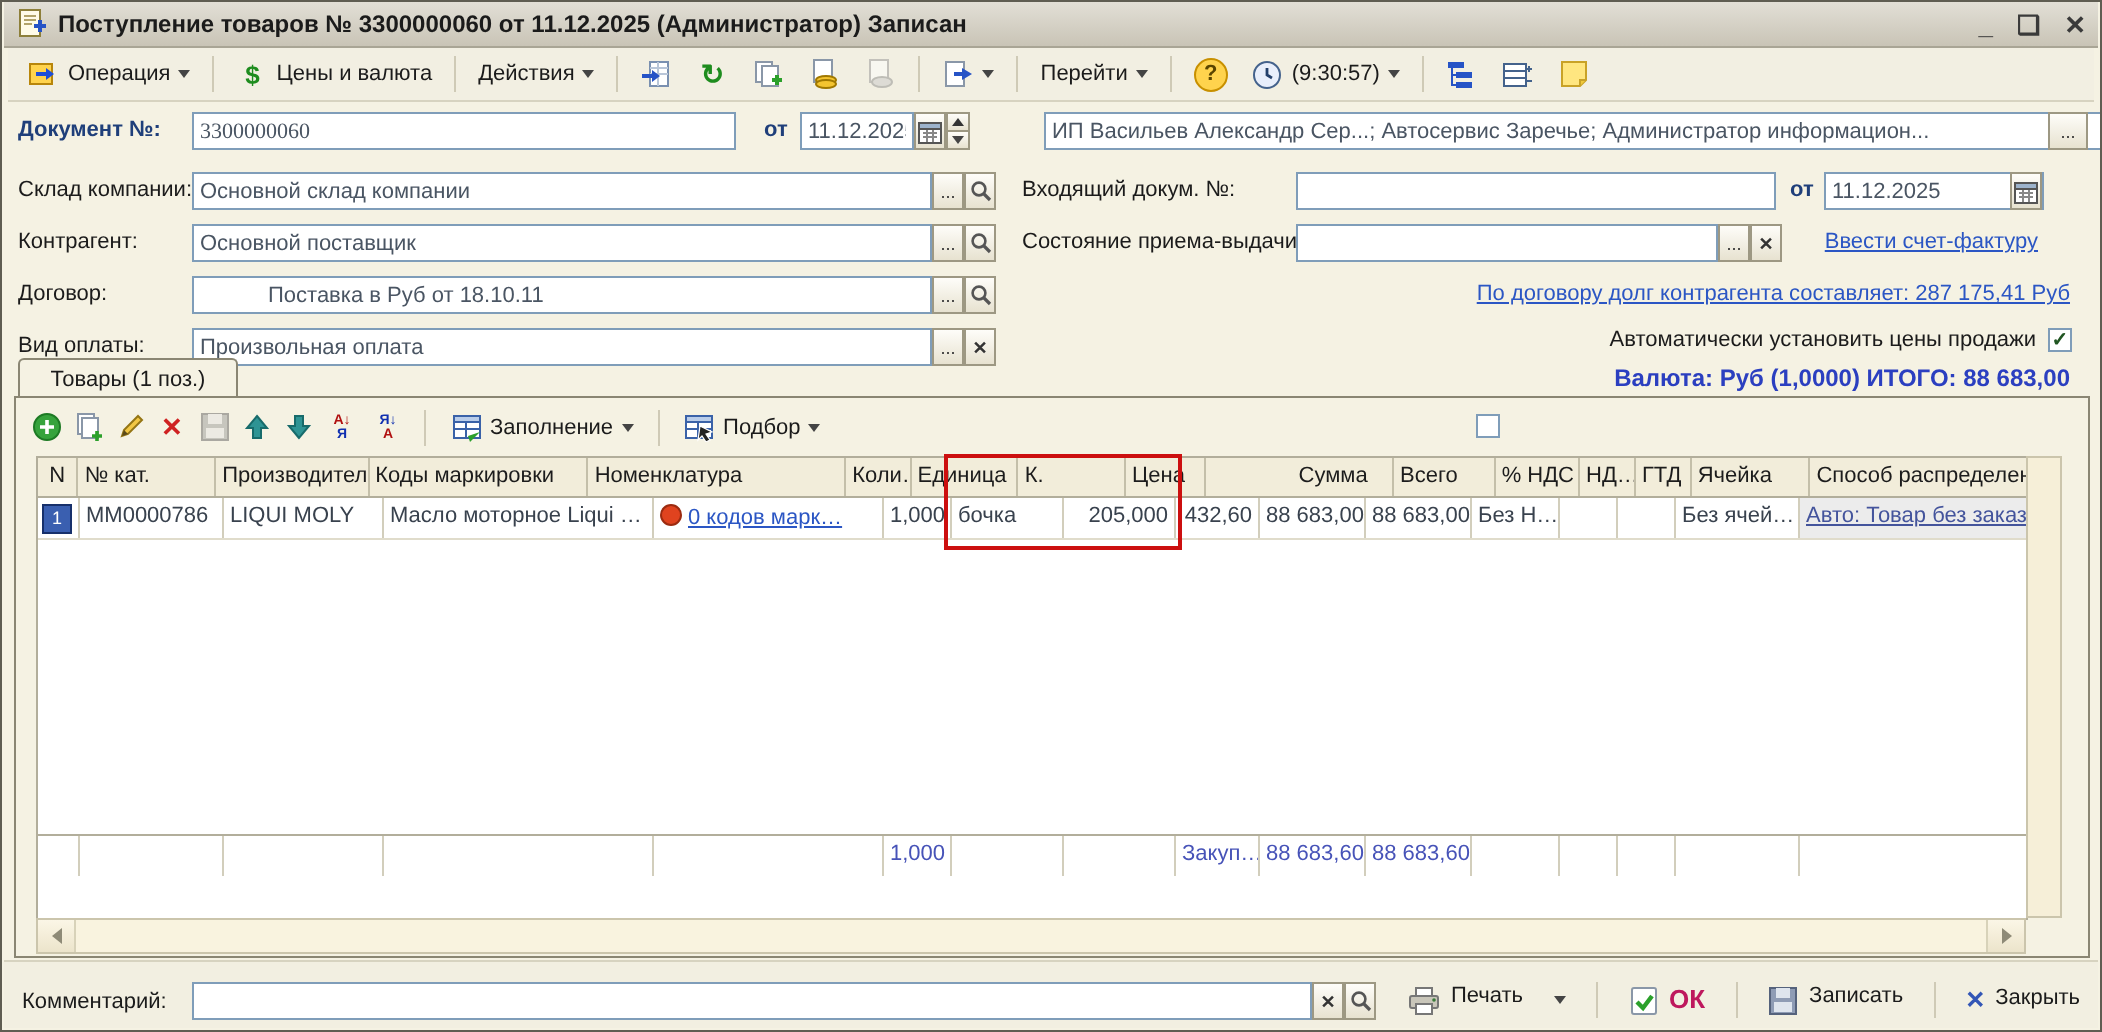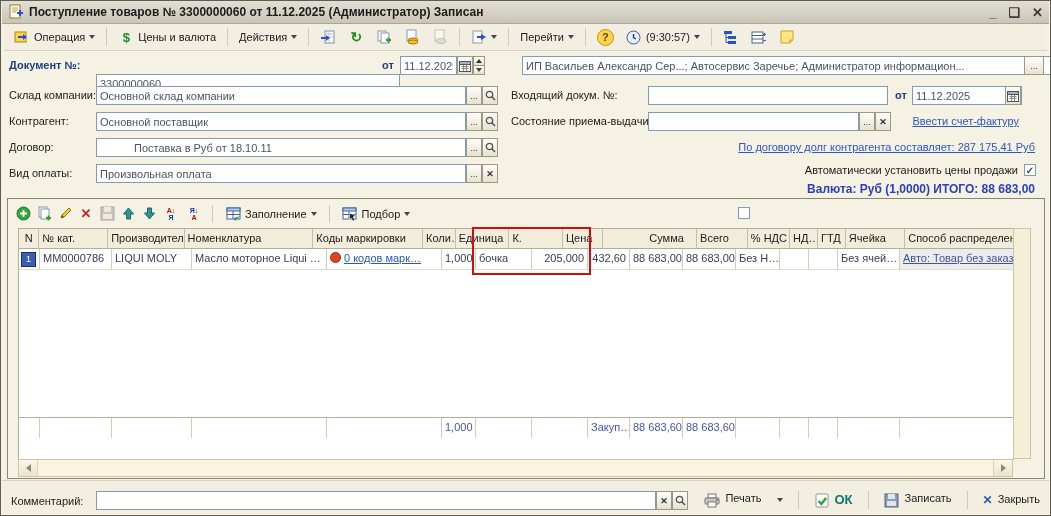--- a/index.html
+++ b/index.html
@@ -62,21 +62,21 @@
   .dot{display:inline-block;width:9px;height:9px;border-radius:50%;background:#e0431f;border:1px solid #9c2b10;margin-right:3px;vertical-align:-1px;}
   
   .vscroll{position:absolute;left:1012px;top:227px;width:18px;height:231px;background:#f6efd8;border:1px solid #cbc5ac;box-sizing:border-box;}
   .hscroll{position:absolute;left:17px;top:458px;width:995px;height:18px;background:#f6efd8;border:1px solid #cbc5ac;box-sizing:border-box;display:flex;align-items:center;}
   .sbtn{width:18px;height:16px;display:flex;align-items:center;justify-content:center;background:linear-gradient(#fbf6e6,#ece4cb);}
   .hthumb{flex:1;height:16px;background:#f9f3df;border-left:1px solid #d8d2b9;border-right:1px solid #d8d2b9;}
   
   .footer{position:absolute;left:1px;right:1px;bottom:1px;height:33px;background:#f2efe1;border-top:1px solid #d7d3c0;}
   .fbar{position:absolute;right:6px;top:489px;display:flex;align-items:center;gap:7px;}
   .fbtn{display:flex;gap:5px;padding:2px 4px;white-space:nowrap;}
-  .okx{font-weight:bold;color:#0f766e;font-size:13px;}
+  .okx{font-weight:bold;color:#be185d;font-size:13px;}
   svg{display:block;}
 </style>
 </head>
 <body>
 
 <div class="win">
 
   <div class="titlebar">
     <span class="ic">
       <svg width="16" height="16">
@@ -211,21 +211,21 @@
       <span class="ic">
         <svg width="14" height="14">
             <path d="M1 1h12v9l-3 3H1z" fill="#ffe680" stroke="#c9a227"></path>
             <path d="M13 10l-3 0 0 3" fill="#f0c93c" stroke="#c9a227"></path>
           </svg>
       </span>
     </div>
   </div>
 
   <span class="lbl navy" style="left:8px;top:58px;">Документ №:</span>
-  <input class="fld" style="left: 95px; top: 73px; width: 304px;" value="3300000060">
+  <input class="fld" style="left: 95px; top: 55px; width: 272px; font-family: Liberation Serif, serif;" value="3300000060">
   <span class="lbl navy" style="left:381px;top:58px;">от</span>
   <input class="fld" style="left: 399px; top: 55px; width: 57px;" value="11.12.2025">
   <span class="sqbtn" style="left:456px;top:55px;">
     <svg width="12" height="12">
         <rect x="0.5" y="1.5" width="11" height="10" fill="#fff" stroke="#555"></rect>
         <rect x="0.5" y="1.5" width="11" height="3" fill="#9db3cc" stroke="#555"></rect>
         <path d="M2.5 6.5h7M2.5 8.5h7M4.5 5v6M7.5 5v6" stroke="#888"></path>
       </svg>
   </span>
   <span class="sqbtn" style="left:472px;top:55px;width:12px;height:10px;">
@@ -290,20 +290,23 @@
   <span class="sqbtn" style="left:874px;top:111px;font-weight:bold;">✕</span>
   <span class="lbl lnk" style="right:31px;top:114px;">Ввести счет-фактуру</span>
 
   <span class="lbl lnk" style="right:15px;top:140px;">По договору долг контрагента составляет: 287 175,41 Руб</span>
 
   <span class="lbl" style="right:32px;top:163px;">Автоматически установить цены продажи</span>
   <span class="chk" style="position:absolute;right:14px;top:163px;">✓</span>
 
   <span class="lbl" style="right:15px;top:181px;font-weight:bold;font-size:12px;color:#2b3fc0;">Валюта: Руб (1,0000) ИТОГО: 88 683,00</span>
 
+  <div class="tab">
+    <span>Товары (1 поз.)</span>
+  </div>
   <div class="panel"></div>
 
   <div class="gridtb">
     <span class="ic">
       <svg width="15" height="15">
           <circle cx="7.5" cy="7.5" r="6.5" fill="#36a33c" stroke="#1d7a24"></circle>
           <path d="M4 7.5h7M7.5 4v7" stroke="#fff" stroke-width="1.8"></path>
         </svg>
     </span>
     <span class="ic">
@@ -372,22 +375,22 @@
         <span class="arr-d"></span>
     </span>
   </div>
   <span class="chk" style="position:absolute;left:737px;top:206px;"></span>
 
   <div class="tablewrap">
     <div class="trow thead">
       <div class="tc" style="width:21px;text-align:center;">N</div>
       <div class="tc" style="width:72px;">№ кат.</div>
       <div class="tc" style="width:80px;">Производитель</div>
+      <div class="tc" style="width:115px;">Коды маркировки</div>
       <div class="tc" style="width:135px;">Номенклатура</div>
-      <div class="tc" style="width:115px;">Коды маркировки</div>
       <div class="tc" style="width:34px;">Коли…</div>
       <div class="tc" style="width:56px;">Единица</div>
       <div class="tc" style="width:56px;">К.</div>
       <div class="tc" style="width:42px;">Цена</div>
       <div class="tc" style="width:53px;margin-left:43px;">Сумма</div>
       <div class="tc" style="width:53px;">Всего</div>
       <div class="tc" style="width:44px;">% НДС</div>
       <div class="tc" style="width:29px;text-align:center;">НД…</div>
       <div class="tc" style="width:29px;">ГТД</div>
       <div class="tc" style="width:62px;">Ячейка</div>

